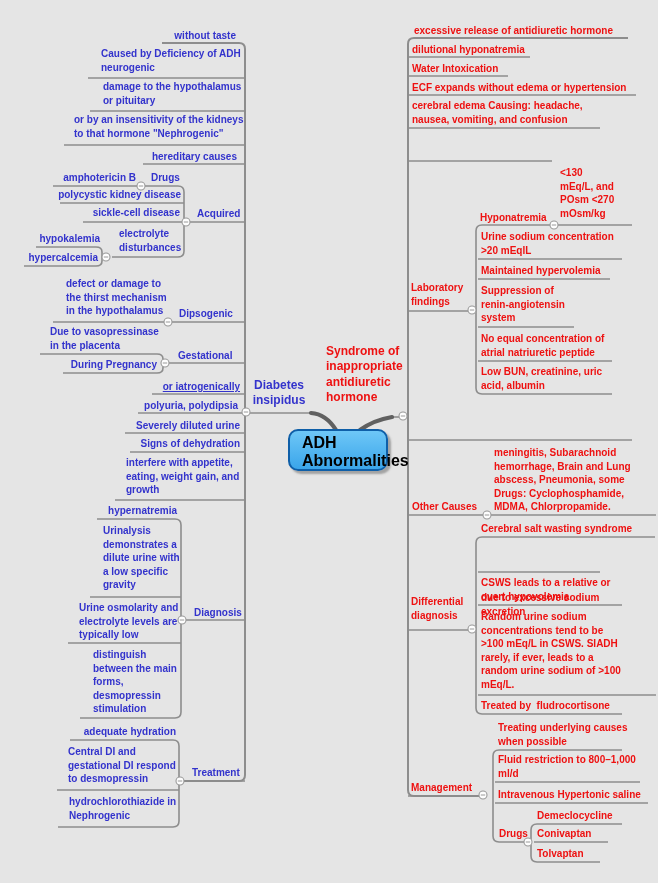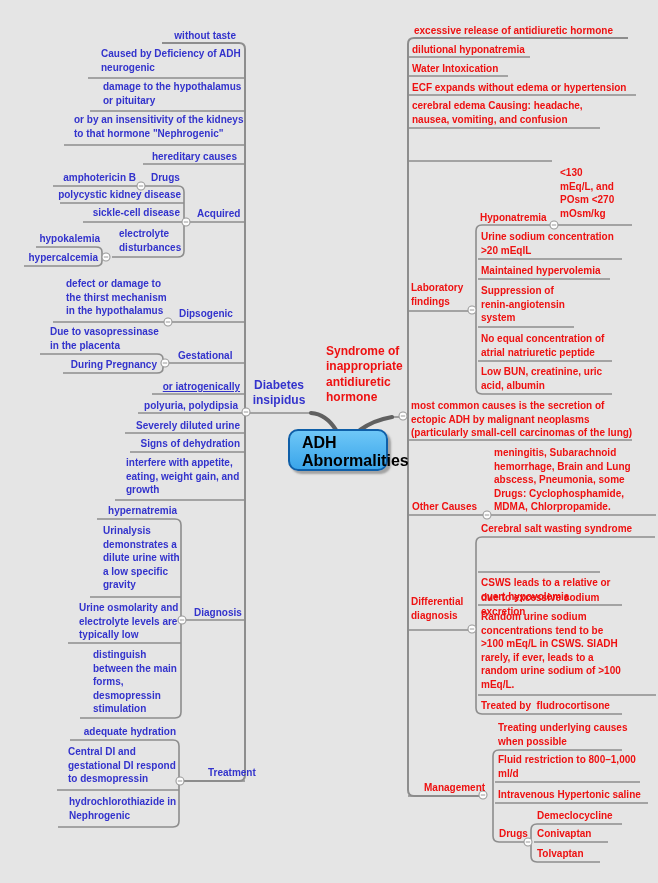--- a/index.html
+++ b/index.html
@@ -199,21 +199,21 @@
 <div class="n blue" style="left:194px;top:606px;">Diagnosis</div>
 <div class="n blue" style="left:93px;top:648px;">distinguish
 between the main
 forms,
 desmopressin
 stimulation</div>
 <div class="n blue ra" style="left:68px;top:725px;width:108px;">adequate hydration</div>
 <div class="n blue" style="left:68px;top:745px;">Central DI and
 gestational DI respond
 to desmopressin</div>
-<div class="n blue" style="left:208px;top:766px;">Treatment</div>
+<div class="n blue" style="left:192px;top:766px;">Treatment</div>
 <div class="n blue" style="left:69px;top:795px;">hydrochlorothiazide in
 Nephrogenic</div>
 <div class="n blue big ctr" style="left:248px;top:378px;width:62px;">Diabetes
 insipidus</div>
 
 <div class="n red" style="left:414px;top:24px;">excessive release of antidiuretic hormone</div>
 <div class="n red" style="left:412px;top:43px;">dilutional hyponatremia</div>
 <div class="n red" style="left:412px;top:62px;">Water Intoxication</div>
 <div class="n red" style="left:412px;top:81px;">ECF expands without edema or hypertension</div>
 <div class="n red" style="left:412px;top:99px;">cerebral edema Causing: headache,
@@ -228,44 +228,41 @@
 <div class="n red" style="left:481px;top:230px;">Urine sodium concentration
 &gt;20 mEqlL</div>
 <div class="n red" style="left:481px;top:264px;">Maintained hypervolemia</div>
 <div class="n red" style="left:481px;top:332px;">No equal concentration of
 atrial natriuretic peptide</div>
 <div class="n red" style="left:481px;top:284px;">Suppression of
 renin-angiotensin
 system</div>
 <div class="n red" style="left:481px;top:365px;">Low BUN, creatinine, uric
 acid, albumin</div>
-<div class="n red" style="left:411px;top:399px;">most common causes is the secretion of
-ectopic ADH by malignant neoplasms
-(particularly small-cell carcinomas of the lung)</div>
 <div class="n red" style="left:412px;top:500px;">Other Causes</div>
 <div class="n red" style="left:494px;top:446px;">meningitis, Subarachnoid
 hemorrhage, Brain and Lung
 abscess, Pneumonia, some
 Drugs: Cyclophosphamide,
 MDMA, Chlorpropamide.</div>
 <div class="n red" style="left:411px;top:595px;">Differential
 diagnosis</div>
 <div class="n red" style="left:481px;top:522px;">Cerebral salt wasting syndrome</div>
 <div class="n red" style="left:481px;top:543px;margin-top:48px;">due to excessive sodium
 excretion</div>
 <div class="n red" style="left:481px;top:576px;">CSWS leads to a relative or
 overt hypovolemia</div>
 <div class="n red" style="left:481px;top:610px;">Random urine sodium
 concentrations tend to be
 &gt;100 mEq/L in CSWS. SIADH
 rarely, if ever, leads to a
 random urine sodium of &gt;100
 mEq/L.</div>
 <div class="n red" style="left:481px;top:699px;">Treated by  fludrocortisone</div>
-<div class="n red" style="left:411px;top:781px;margin-left:13px;">Management</div>
+<div class="n red" style="left:411px;top:781px;">Management</div>
 <div class="n red" style="left:498px;top:721px;">Treating underlying causes
 when possible</div>
 <div class="n red" style="left:498px;top:753px;">Fluid restriction to 800–1,000
 ml/d</div>
 <div class="n red" style="left:498px;top:788px;">Intravenous Hypertonic saline</div>
 <div class="n red" style="left:499px;top:827px;">Drugs</div>
 <div class="n red" style="left:537px;top:809px;">Demeclocycline</div>
 <div class="n red" style="left:537px;top:827px;">Conivaptan</div>
 <div class="n red" style="left:537px;top:847px;">Tolvaptan</div>
 <div class="n red big" style="left:326px;top:344px;">Syndrome of

